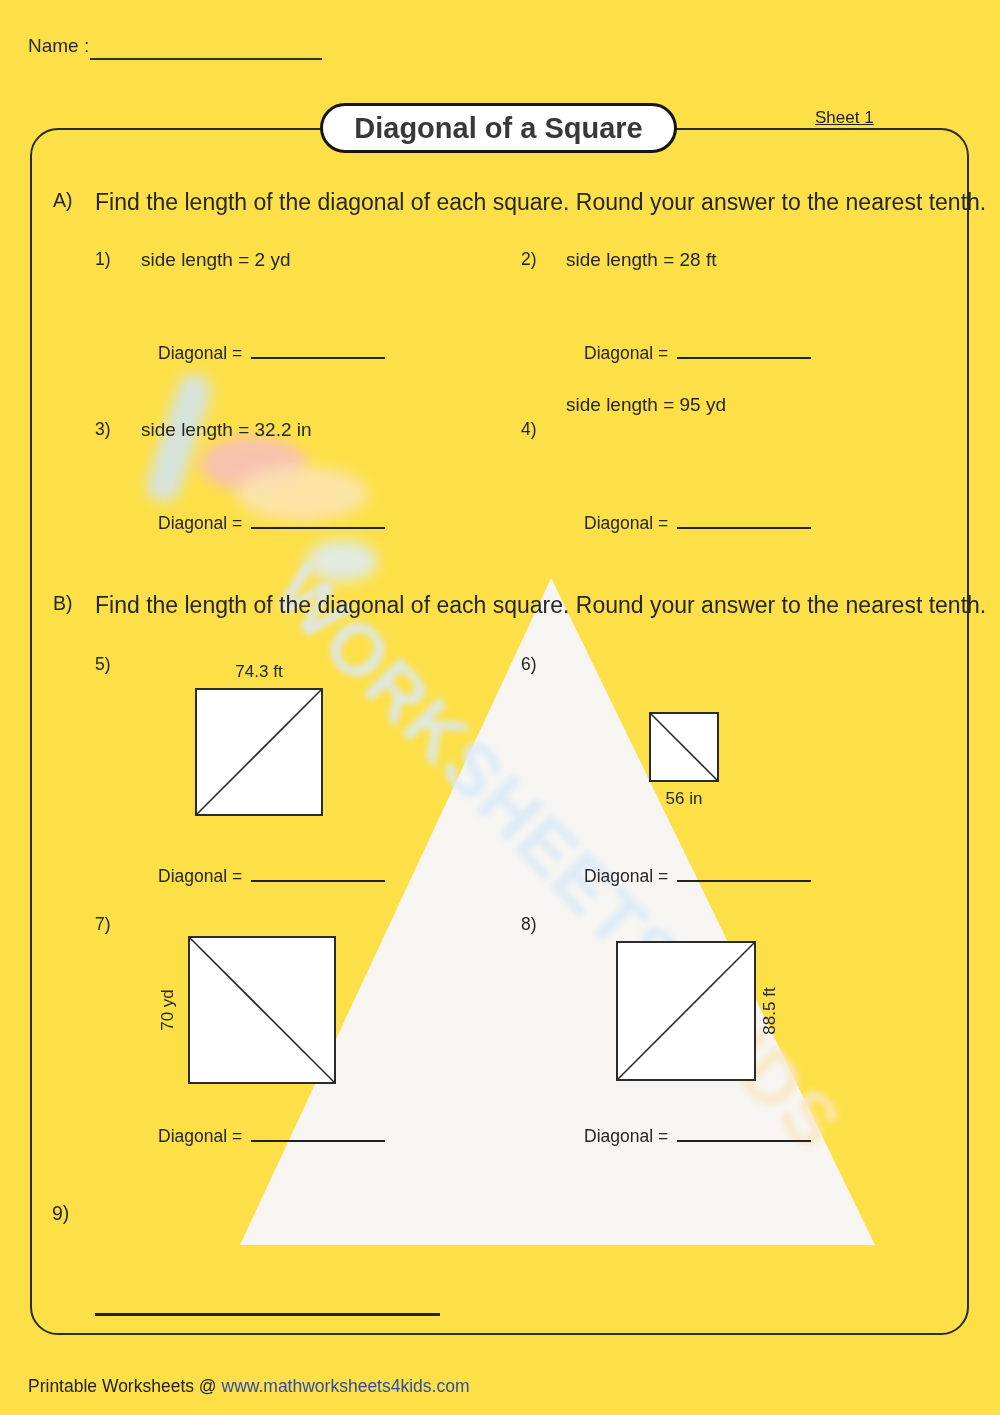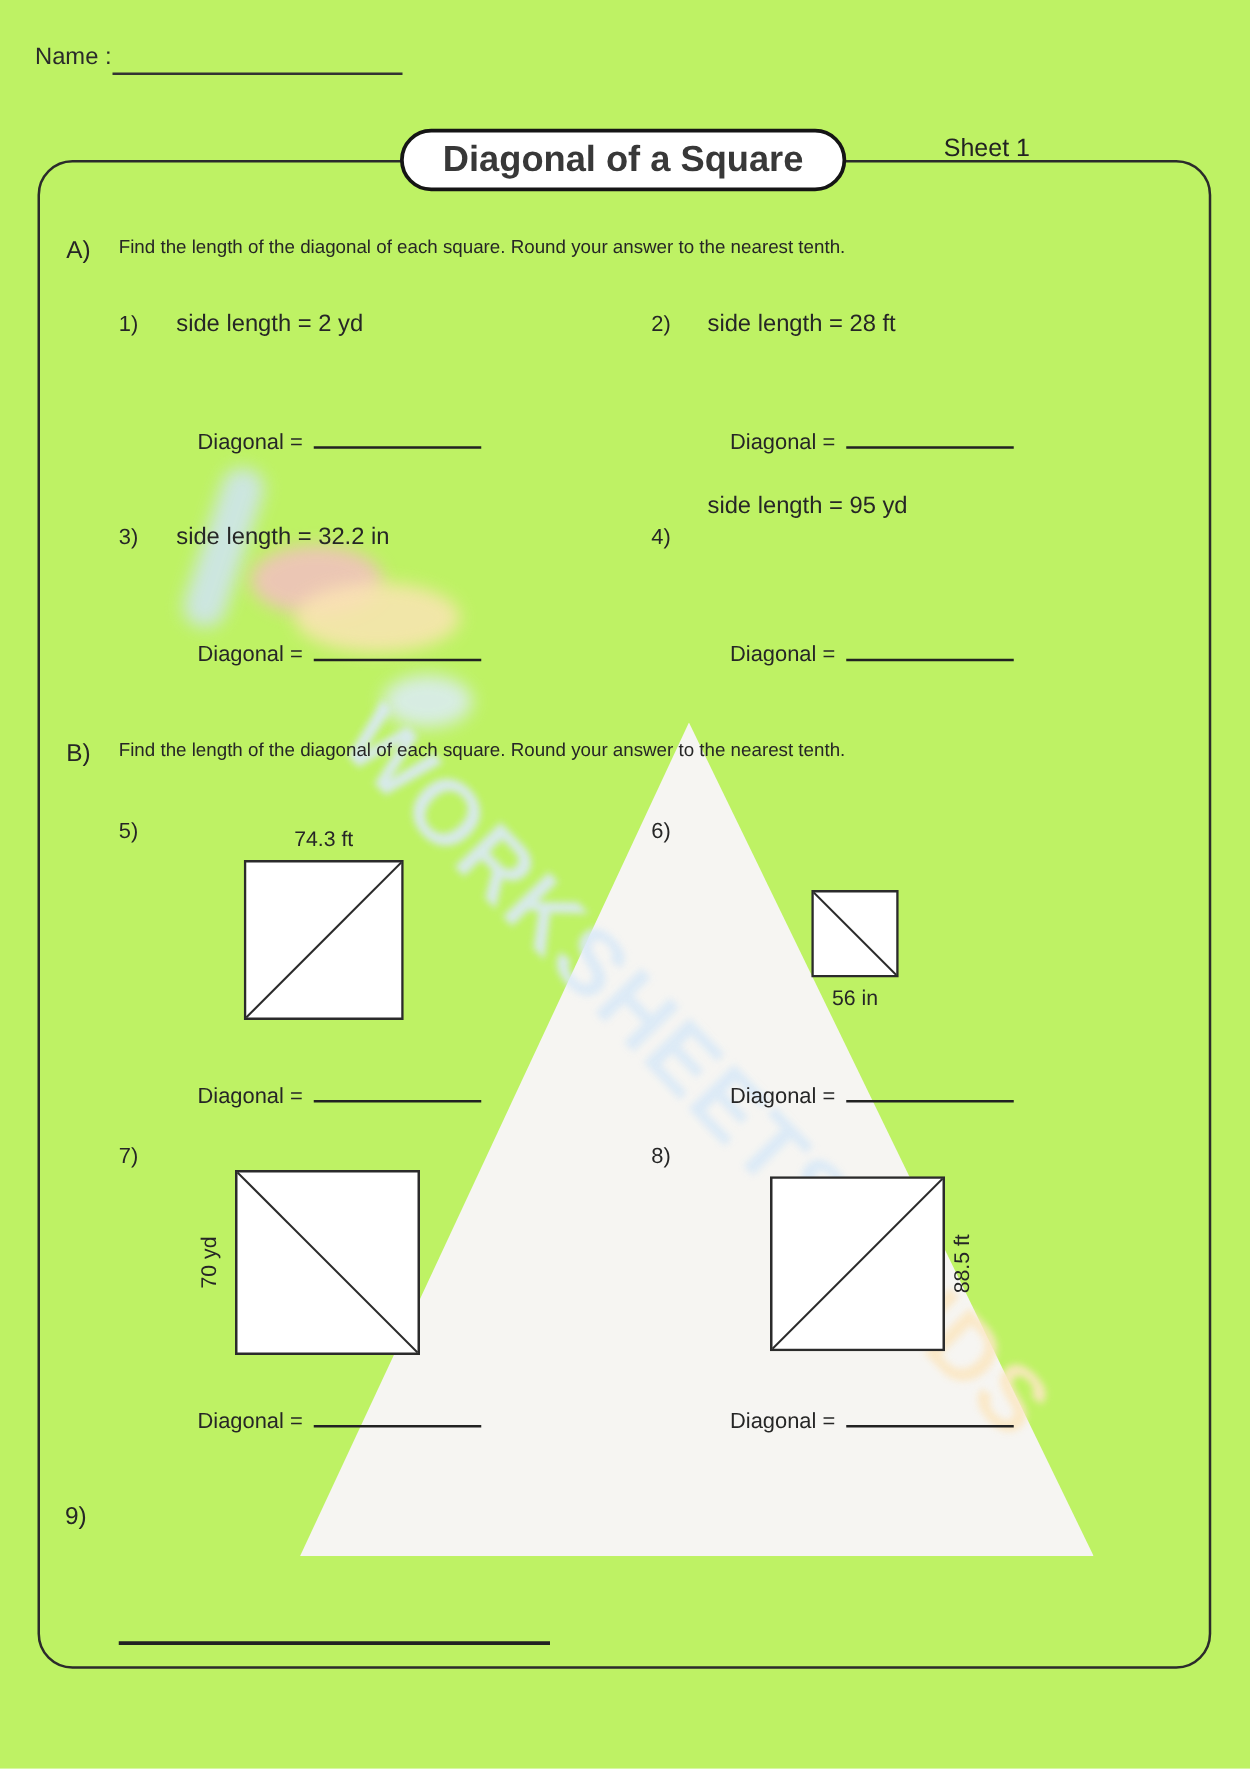--- a/index.html
+++ b/index.html
@@ -1,21 +1,21 @@
 <!DOCTYPE html>
 <html><head>
 <meta charset="utf-8">
 <style>
   * { margin: 0; padding: 0; box-sizing: border-box; }
   html, body { background: #ffffff; }
   .page {
     position: relative;
     width: 1000px;
     height: 1415px;
-    background: #bef264;
+    background: #fde047;
     font-family: "Liberation Sans", sans-serif;
     color: #2b2b2b;
     overflow: hidden;
   }
   .abs { position: absolute; }
 
   
   .wm { position: absolute; z-index: 0; pointer-events: none; }
   .wm-triangle {
     left: 240px; top: 578px; width: 635px; height: 667px;
@@ -35,42 +35,42 @@
   .wm-text .wm-orange { color: #fbe7c3; }
   .blob { position: absolute; z-index: 0; pointer-events: none; filter: blur(7px); border-radius: 50%; }
   .blob-bluestroke { left: 162px; top: 372px; width: 34px; height: 132px; background: #cfe4f5; transform: rotate(18deg); border-radius: 16px; opacity: .85; }
   .blob-red    { left: 200px; top: 436px; width: 106px; height: 56px; background: #f7bcc8; opacity: .8; }
   .blob-yellow { left: 236px; top: 466px; width: 132px; height: 56px; background: #fbe4b4; opacity: .85; }
   .blob-blue2  { left: 306px; top: 540px; width: 72px; height: 42px; background: #dcecf9; opacity: .85; }
 
   
   .name-label { left: 28px; top: 35px; font-size: 19px; color: #2a2a2a; z-index: 2; }
   .name-line  { left: 90px; top: 42px; width: 232px; height: 18px; border-bottom: 2px solid #333; z-index: 2; }
-  .sheet-label { left: 755px; top: 108px; font-size: 20px; color: #222; z-index: 2; }
+  .sheet-label { left: 815px; top: 108px; font-size: 17px; color: #222; z-index: 2; text-decoration: underline; }
   .title-pill {
     left: 320px; top: 103px; width: 357px; height: 50px;
     background: #ffffff;
     border: 3px solid #151515;
     border-radius: 26px;
     display: flex; align-items: center; justify-content: center;
     font-size: 29px; font-weight: bold; color: #383838;
     z-index: 3;
   }
   .main-box {
     left: 30px; top: 128px; width: 939px; height: 1207px;
     border: 2px solid #2b2b2b;
     border-radius: 28px;
     z-index: 1;
     background: transparent;
   }
 
   
   .z2 { z-index: 2; }
   .sec-label { font-size: 19.5px; color: #262626; }
-  .sec-instruction { font-size: 15px; color: #262626; white-space: nowrap; }
+  .sec-instruction { font-size: 23px; color: #262626; white-space: nowrap; }
   .prob-num { font-size: 17.5px; color: #262626; }
   .prob-text { font-size: 19px; color: #262626; white-space: nowrap; }
   .ans-row { font-size: 17.5px; color: #262626; white-space: nowrap; }
   .ans-blank {
     display: inline-block; width: 134px; height: 16px;
     border-bottom: 2px solid #222; margin-left: 9px;
   }
   .sq-label { font-size: 17px; color: #262626; text-align: center; }
   .sq-label-v { transform: rotate(-90deg); }
   .q9-line { left: 95px; top: 1298px; width: 345px; height: 18px; border-bottom: 3px solid #222; }
@@ -154,14 +154,15 @@
     <line x1="2" y1="138" x2="138" y2="2" stroke="#2b2b2b" stroke-width="1.6"></line>
   </svg>
   <div class="abs z2 sq-label sq-label-v" style="left:700px; top:1001px; width:140px; height:20px;">88.5 ft</div>
 
   <div class="abs z2 ans-row" style="left:158px; top:1126px;"><span>Diagonal =</span><span class="ans-blank"></span></div>
   <div class="abs z2 ans-row" style="left:584px; top:1126px;"><span>Diagonal =</span><span class="ans-blank"></span></div>
 
   <div class="abs z2 sec-label" style="left:52px; top:1202px;">9)</div>
   <div class="abs z2 q9-line"></div>
 
+  <div class="abs footer"><span>Printable Worksheets @ </span><a href="#">www.mathworksheets4kids.com</a></div>
 
 </div>
 
 </body></html>

